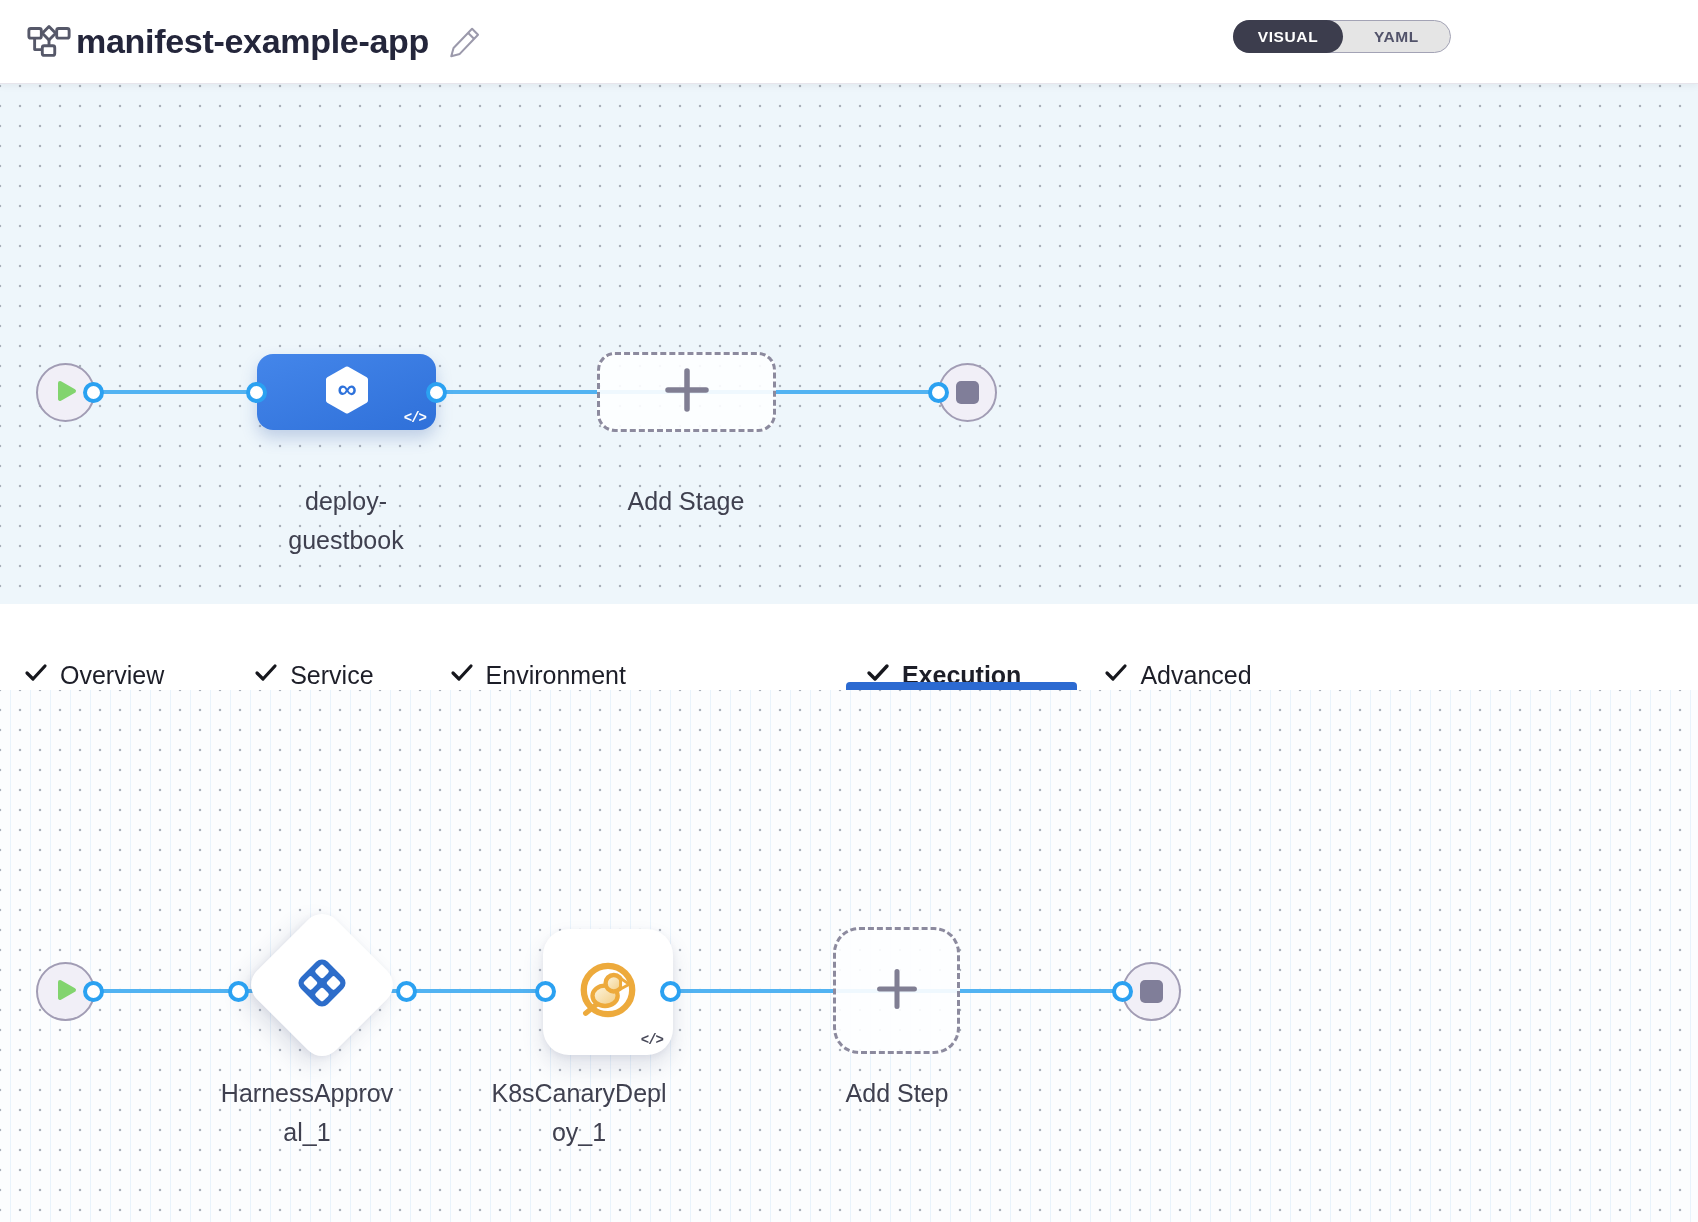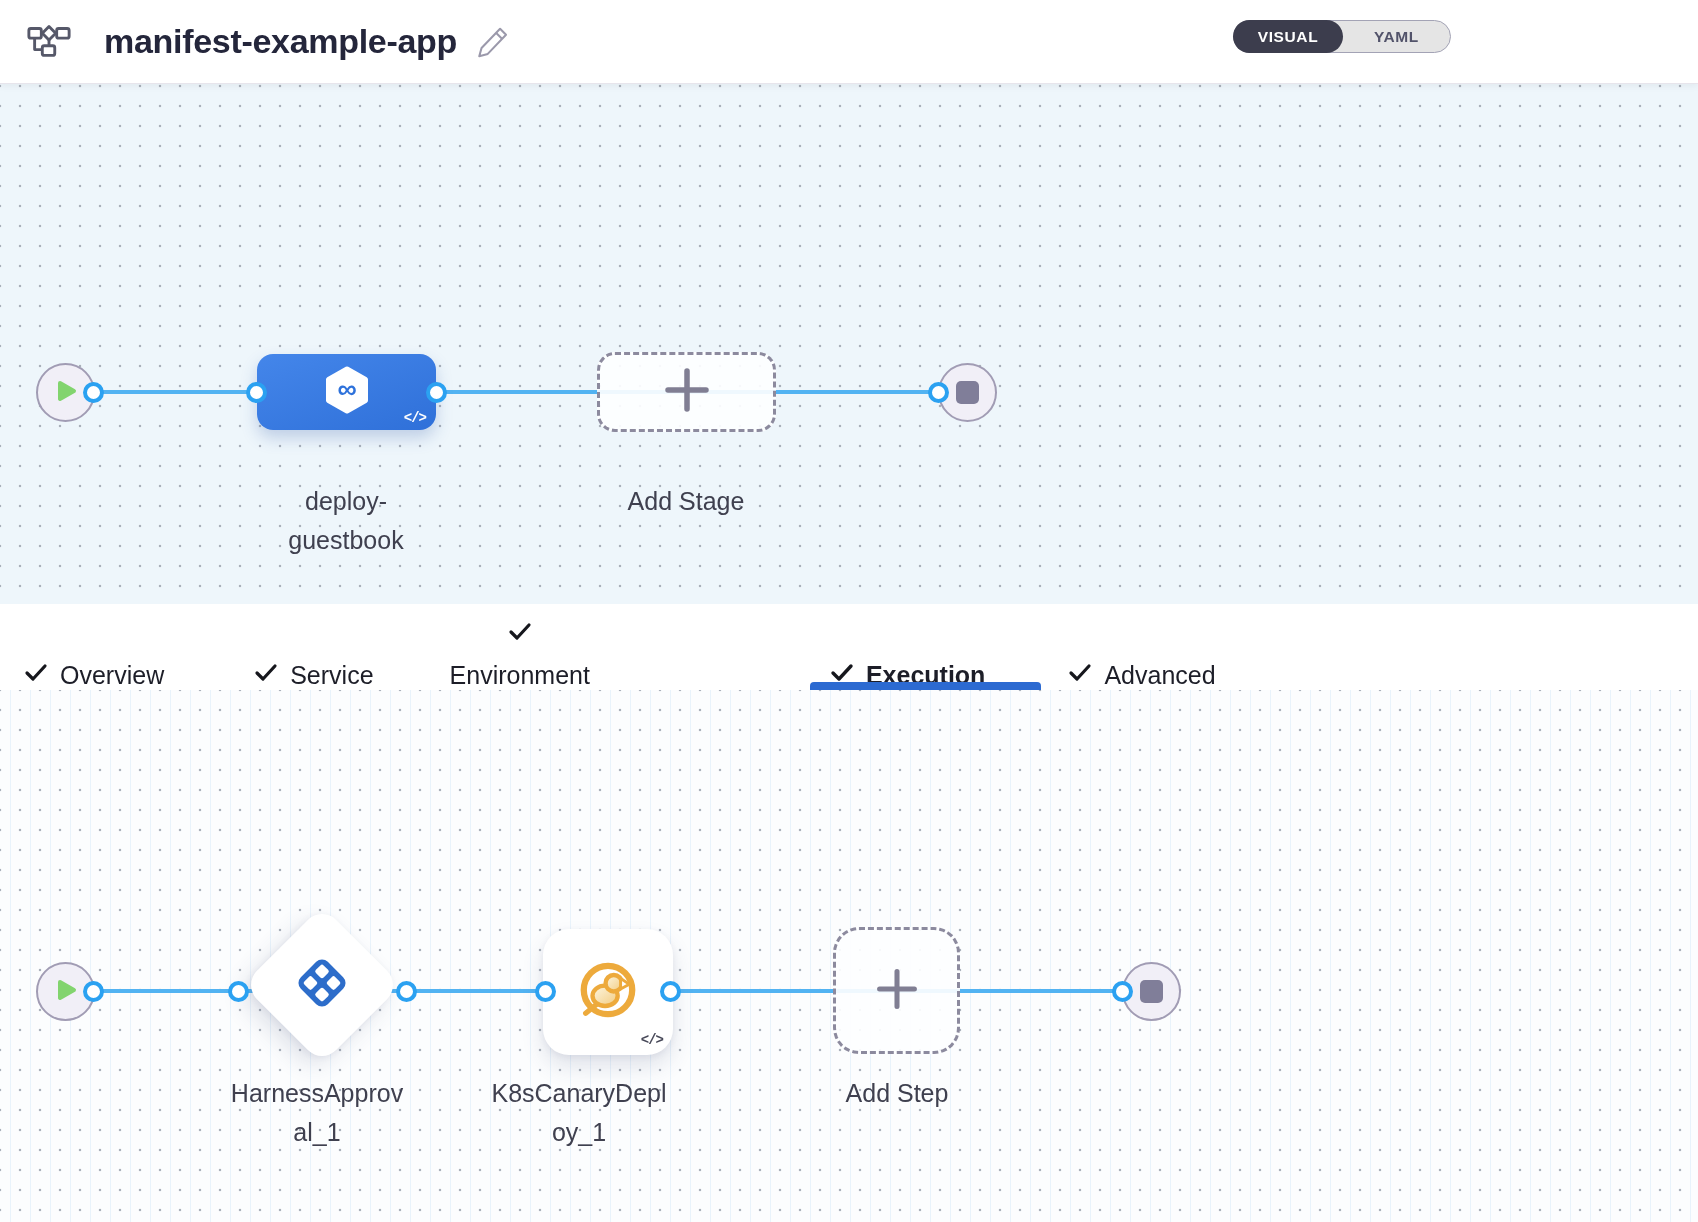--- a/index.html
+++ b/index.html
@@ -7,21 +7,21 @@
   #app{
     position:relative;width:1698px;height:1222px;overflow:hidden;
     font-family:"Liberation Sans",sans-serif;background:#fff;
   }
   
   .header{
     position:relative;height:84px;background:#fff;display:flex;align-items:center;
     border-bottom:1px solid #e7e5ec;box-shadow:0 3px 6px rgba(60,60,80,.06);z-index:10;
   }
   .header .pipe-icon{margin-left:26px;flex:none;}
-  .title{margin-left:32px;font-size:34px;font-weight:700;color:#24263b;letter-spacing:-.3px;}
+  .title{margin-left:4px;font-size:34px;font-weight:700;color:#24263b;letter-spacing:-.3px;}
   .edit-btn{margin-left:18px;flex:none;background:none;border:none;padding:0;cursor:pointer;line-height:0;}
   .toggle{
     position:absolute;left:1233px;top:20px;width:218px;height:33px;border:1px solid #a3a3b5;
     border-radius:17px;background:#e5e5e5;display:flex;align-items:stretch;
   }
   .toggle .seg{flex:1;display:flex;align-items:center;justify-content:center;
     font-size:15.5px;font-weight:700;letter-spacing:.6px;border:none;background:none;cursor:pointer;}
   .toggle .seg.sel{
     flex:none;width:110px;margin:-1px 0 -1px -1px;background:#3c3d4d;color:#fff;border-radius:17px;
   }
@@ -74,21 +74,21 @@
   .tabbar{
     position:relative;height:86px;background:#fff;display:flex;align-items:flex-end;
     padding-left:24px;z-index:5;
   }
   .tab{
     position:relative;display:flex;align-items:center;gap:12px;border:none;background:none;
     font-family:"Liberation Sans",sans-serif;font-size:25px;font-weight:500;color:#1d1e28;cursor:pointer;padding:0;
   }
   .tab .chk{flex:none;}
   .tab2{margin-left:90px;}
-  .tab3{margin-left:76px;flex-direction:column;}
+  .tab3{margin-left:76px;}
   .tab4{margin-left:220px;padding:0 56px 0 20px;font-weight:700;}
   .tab5{margin-left:27px;}
   .tab.active::after{
     content:"";position:absolute;left:0;right:0;bottom:0;height:8px;background:#2c6ad1;border-radius:4px 4px 0 0;
   }
   
   .diamond-wrap{position:absolute;left:243px;top:216px;width:158px;height:158px;z-index:3;
     display:flex;align-items:center;justify-content:center;cursor:pointer;}
   .diamond-shape{
     position:absolute;left:23px;top:23px;width:112px;height:112px;border-radius:20px;background:#fff;
@@ -266,18 +266,18 @@
       <span class="stop-square"></span>
     </div>
 
     <div class="port" style="left:83px;top:291px;"></div>
     <div class="port" style="left:228px;top:291px;"></div>
     <div class="port" style="left:396px;top:291px;"></div>
     <div class="port" style="left:535px;top:291px;"></div>
     <div class="port" style="left:660px;top:291px;"></div>
     <div class="port" style="left:1112px;top:291px;"></div>
 
-    <div class="node-label break-label" style="left:226px;top:384px;width:182px;">HarnessApproval_1</div>
+    <div class="node-label break-label" style="left:216px;top:384px;width:182px;">HarnessApproval_1</div>
     <div class="node-label break-label" style="left:488px;top:384px;width:182px;">K8sCanaryDeploy_1</div>
     <div class="node-label" style="left:797px;top:384px;width:200px;">Add Step</div>
   </div>
 
 </div>
 
 </body></html>

